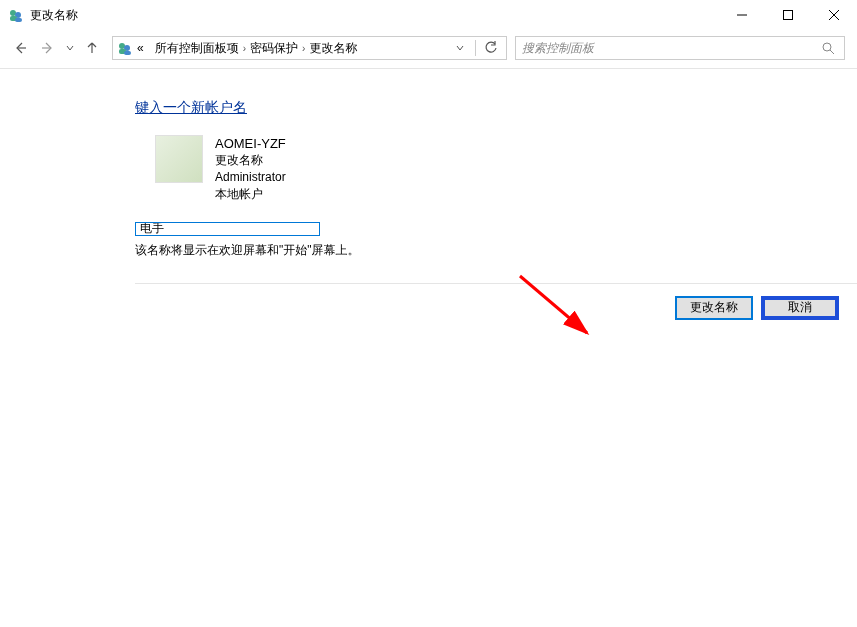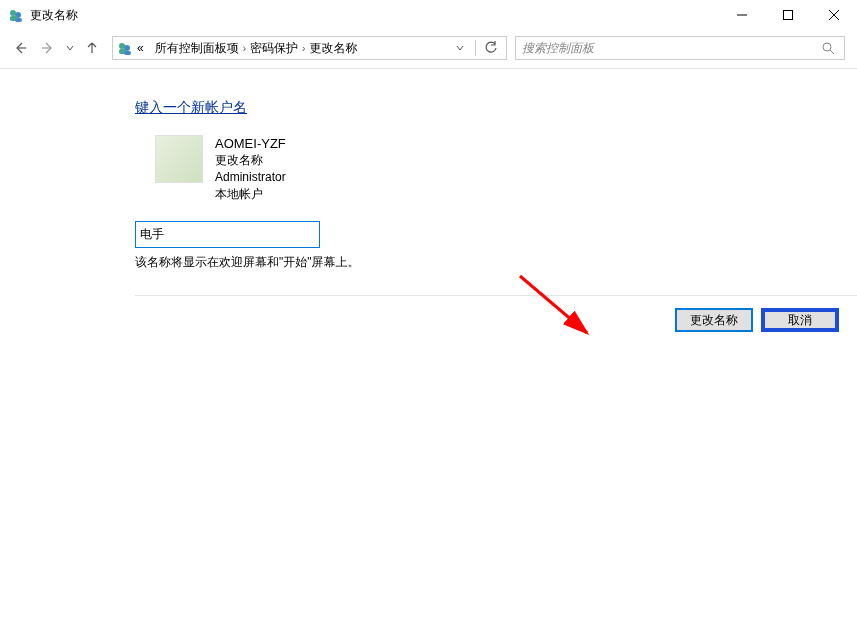--- a/index.html
+++ b/index.html
@@ -37,21 +37,21 @@
     .divider-line { height:1px; background:#e5e5e5; margin-top:2px; }
 
     
     .content { padding: 30px 0 0 135px; position: relative; }
     .heading { color: #003399; font-size: 14px; margin-bottom: 18px; text-decoration: underline; }
     .account-block { display: flex; gap: 12px; margin-left: 20px; margin-bottom: 18px; }
     .avatar { width: 48px; height: 48px; background: linear-gradient(135deg,#e8f0e0,#d0e0c0); border:1px solid #e0e0e0; position:relative; }
     .account-info { font-size: 12px; line-height: 17px; }
     .account-name { font-size: 13px; }
 
-    .name-input { width: 185px; height: 27px; border: 1px solid #0078d7; padding: 0 4px; font-size: 12px; outline:none; }
+    .name-input { width: 185px; height: 14px; border: 1px solid #0078d7; padding: 0 4px; font-size: 12px; outline:none; }
     .hint { font-size: 12px; margin-top: 6px; }
 
     .bottom-divider { height:1px; background:#e5e5e5; margin-top: 24px; }
 
     .button-row { display:flex; justify-content:flex-end; padding: 12px 18px 0 0; gap: 8px; }
     .btn { width: 78px; height: 24px; font-size: 12px; border: 4px solid #1d4ed8; background: #e1e1e1; display:flex; align-items:center; justify-content:center; }
     .btn.primary { border: 2px solid #0078d7; }
 
     
     .red-arrow { position:absolute; left:515px; top:202px; pointer-events:none; }

